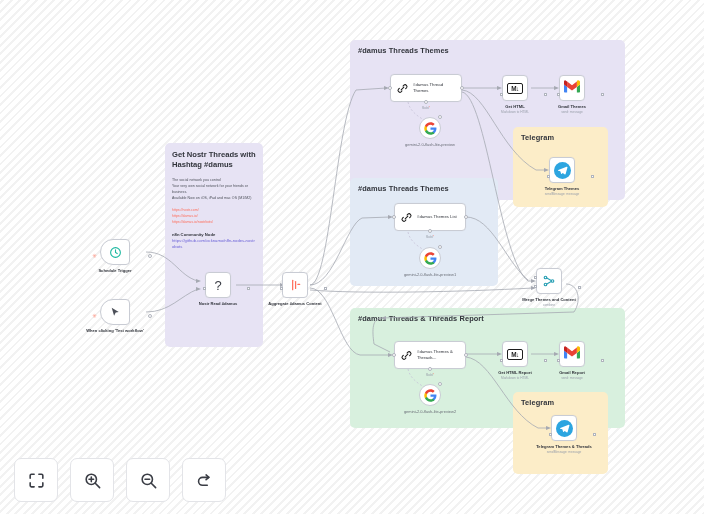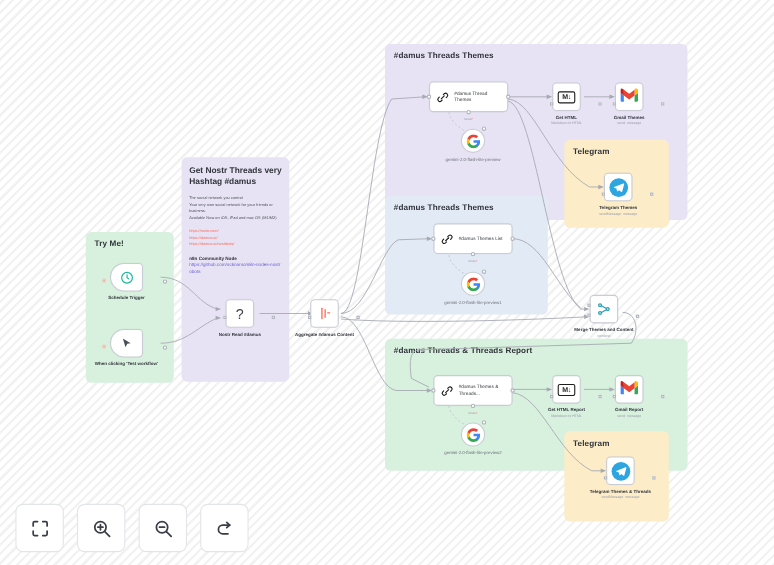--- a/index.html
+++ b/index.html
@@ -191,26 +191,23 @@
   </div>
 
   <div class="section sec-tg-top">
     <div class="section-title">Telegram</div>
   </div>
 
   <div class="section sec-tg-bot">
     <div class="section-title">Telegram</div>
   </div>
 
-  <div class="section sec-trigger">
-    <div class="section-title">Try Me!</div>
-  </div>
 
   <div class="section sec-info">
-    <div class="info-h">Get Nostr Threads very Hashtag #damus</div>
+    <div class="info-h">Get Nostr Threads with Hashtag #damus</div>
     <div class="info-p" style="white-space:pre-line">The social network you control
 Your very own social network for your friends or business.
 Available Now on iOS, iPad and mac OS (M1/M2)</div>
     <div class="info-links" style="white-space:pre-line">https://nostr.com/
 https://damus.io/
 https://damus.io/nostrbots/</div>
     <div class="info-sub">n8n Community Node</div>
     <div class="info-sublink">https://github.com/ocknamo/n8n-nodes-nostrobots</div>
   </div>
 

